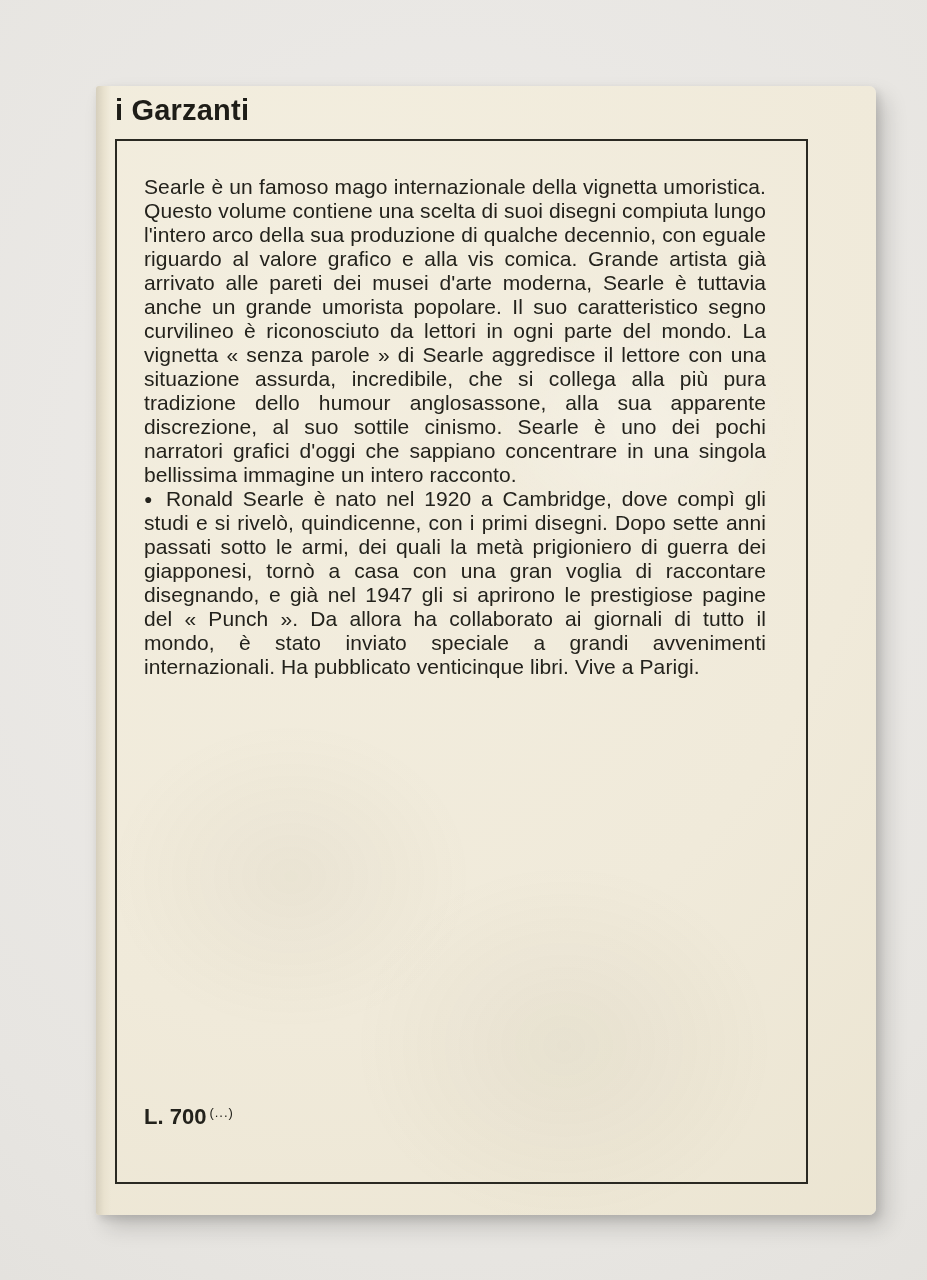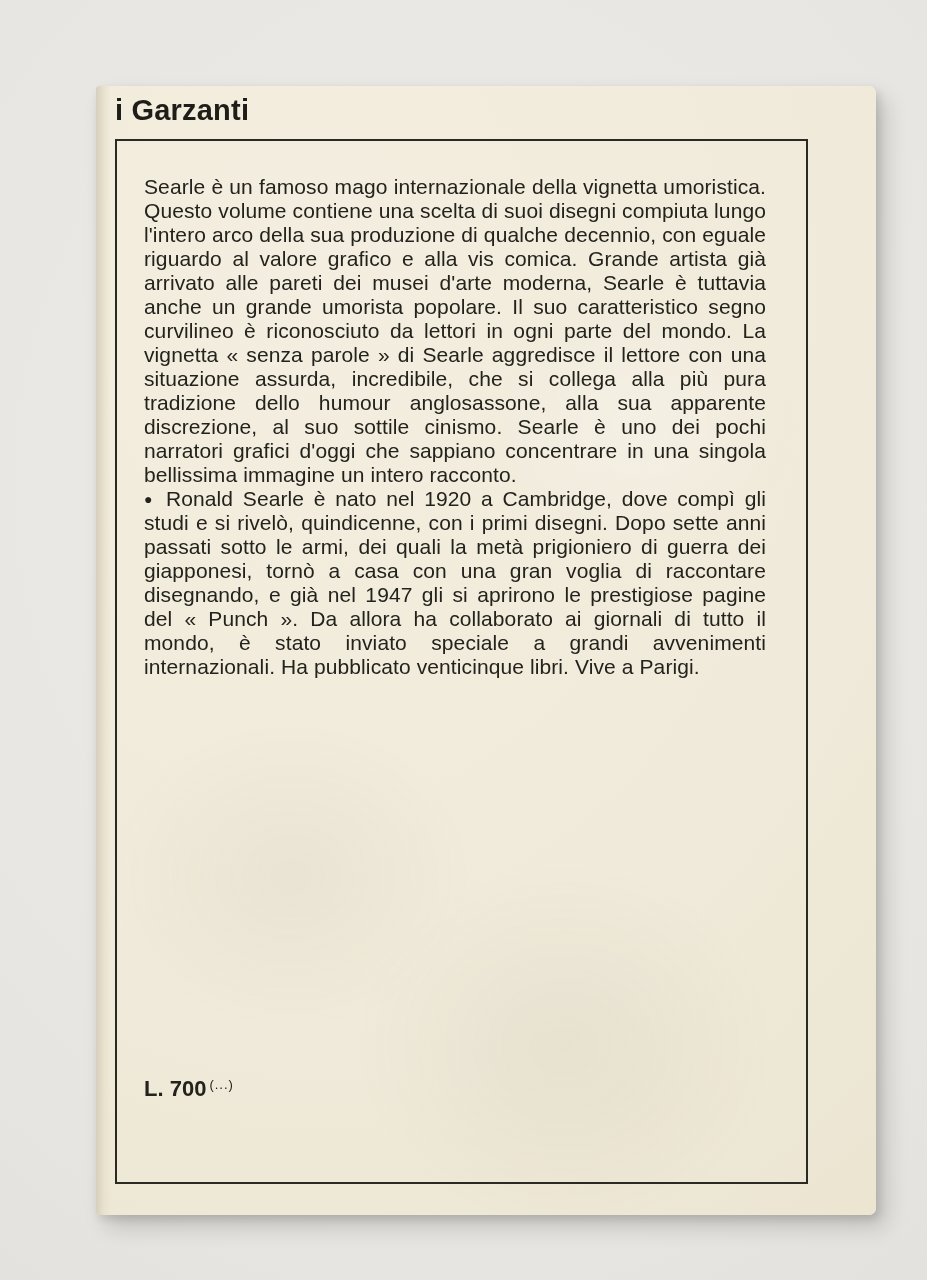--- a/index.html
+++ b/index.html
@@ -92,21 +92,21 @@
   .bullet {
     font-size: 14px;
     vertical-align: 2px;
   }
   .bio-name {
     font-weight: 400;
   }
   .price-row {
     position: absolute;
     left: 48px;
-    top: 990px;
+    top: 1018px;
     color: #23221c;
     font-size: 22px;
     font-weight: 700;
   }
   .price-note {
     font-size: 13px;
     font-weight: 400;
     vertical-align: 7px;
     letter-spacing: 1px;
     margin-left: 3px;

